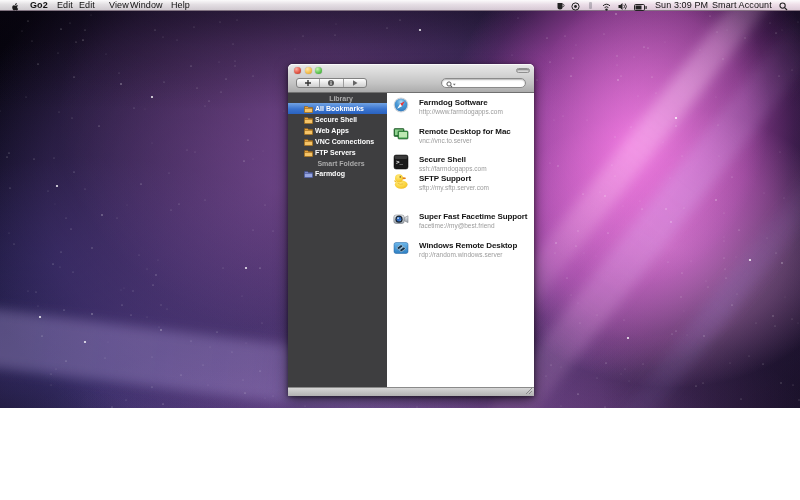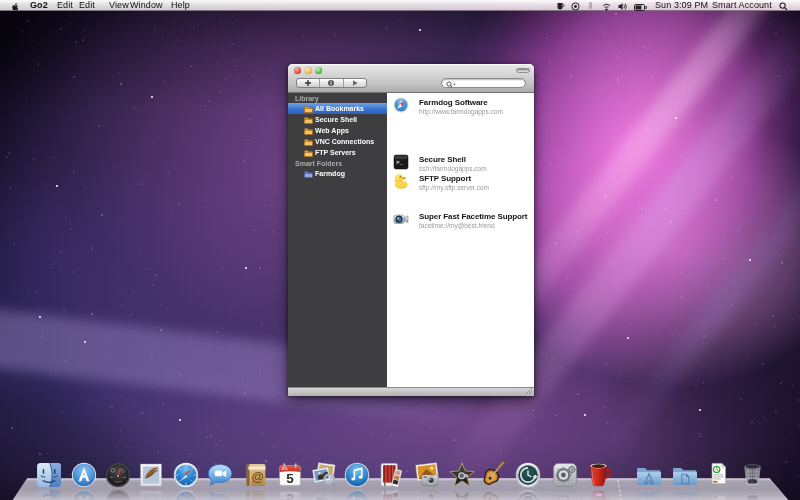--- a/index.html
+++ b/index.html
@@ -1,17 +1,17 @@
 <!DOCTYPE html>
 <html><head>
 <meta charset="utf-8">
 <style>
 * { margin:0; padding:0; box-sizing:border-box; }
 html,body { width:800px; height:500px; overflow:hidden; font-family:"Liberation Sans", sans-serif; }
-#screen { position:relative; width:800px; height:500px; background:#86efac; overflow:hidden; }
+#screen { position:relative; width:800px; height:408px; background:#86efac; overflow:hidden; }
 
 
 #wall { position:absolute; inset:0; background:
  linear-gradient(180deg, rgba(10,5,18,0.5) 0px, rgba(10,5,18,0.22) 45px, transparent 110px),
  radial-gradient(260px 200px at 672px 248px, rgba(255,205,250,0.55), rgba(250,165,238,0.28) 45%, transparent 70%),
  radial-gradient(300px 240px at 820px 10px, rgba(30,10,40,0.55), transparent 75%),
  radial-gradient(360px 460px at 850px 230px, rgba(34,19,48,0.68), rgba(34,19,48,0.3) 55%, transparent 78%),
  radial-gradient(340px 420px at 580px 340px, rgba(165,92,188,0.35), transparent 72%),
  radial-gradient(420px 380px at 278px 188px, rgba(140,88,172,0.52), rgba(112,72,152,0.26) 55%, transparent 75%),
  radial-gradient(340px 300px at 310px 115px, rgba(158,88,168,0.45), transparent 74%),
@@ -40,21 +40,21 @@
  background:linear-gradient(90deg, #d8d5d8 0%, #ddd3dc 55%, #e7d2e1 80%, #e9d5e2 100%);
  border-bottom:1px solid rgba(70,50,70,0.6);
  font-size:9px; color:#111; }
 #menubar .inner { position:absolute; inset:0;
  background:linear-gradient(180deg, rgba(255,255,255,0.9) 0%, rgba(255,255,255,0.25) 45%, rgba(120,110,125,0.10) 100%); }
 .mitem { position:absolute; top:0; height:11px; line-height:11px; letter-spacing:0.1px; }
 
 
 #win { position:absolute; left:288px; top:64px; width:246px; height:332px;
  border-radius:5px 5px 1px 1px; box-shadow:0 5px 14px rgba(0,0,0,0.5), 0 1px 4px rgba(0,0,0,0.5);
- background:#fff; }
+ background:#fff;text-align:center; }
 #header { position:absolute; left:0; top:0; width:246px; height:29px; border-radius:5px 5px 0 0;
  background:linear-gradient(180deg,#e9e9e9 0%, #d8d8d8 32%, #c4c4c4 68%, #acacac 100%);
  border-bottom:1px solid #707070; box-shadow:inset 0 1px 0 rgba(255,255,255,0.75); }
 .tl { position:absolute; width:7px; height:7px; border-radius:50%; }
 #tl-r { left:6px;  top:3px; background:radial-gradient(circle at 35% 30%, #ffafa3, #e25847 55%, #b02a1e); box-shadow:0 0 1px rgba(0,0,0,0.45);}
 #tl-y { left:16.5px; top:3px; background:radial-gradient(circle at 35% 30%, #ffe9b0, #f5bf4f 55%, #d6941f); box-shadow:0 0 1px rgba(0,0,0,0.45);}
 #tl-g { left:27px; top:3px; background:radial-gradient(circle at 35% 30%, #c8f5b4, #62c655 55%, #2f9a28); box-shadow:0 0 1px rgba(0,0,0,0.45);}
 #capsule { position:absolute; left:228px; top:3.5px; width:14px; height:5px; border-radius:3px;
  background:linear-gradient(180deg,#b2b2b2,#dedede); border:1px solid #8f8f8f; box-shadow:inset 0 1px 1px rgba(0,0,0,0.25); }
 #segctl { position:absolute; left:8px; top:14px; width:71px; height:9.5px; border:1px solid #818181; border-radius:3px;
@@ -537,20 +537,30 @@
               <radialGradient id="safg" cx="0.5" cy="0.25" r="0.8">
                 <stop offset="0" stop-color="#bfe3f7"></stop>
                 <stop offset="0.5" stop-color="#56a4dd" stop-opacity="0.35"></stop>
                 <stop offset="1" stop-color="#1c5fa8" stop-opacity="0.55"></stop>
               </radialGradient>
             </defs>
         </svg>
         <div class="tt">Farmdog Software</div>
           <div class="uu">http://www.farmdogapps.com</div>
       </div>
+      <div class="item" style="top:32.6px">
+        <svg class="ico" width="16" height="16" viewBox="0 0 16 16">
+          <rect x="1" y="2.5" width="10" height="8" rx="1" fill="#2f7d3a" stroke="#1c4f22" stroke-width="0.6"></rect>
+          <rect x="2" y="3.5" width="8" height="5.5" fill="#8fd28f"></rect>
+          <rect x="5" y="5" width="10" height="8" rx="1" fill="#3f9d4c" stroke="#1c4f22" stroke-width="0.6"></rect>
+          <rect x="6" y="6" width="8" height="5.5" fill="#bde8b2"></rect>
+        </svg>
+        <div class="tt">Remote Desktop for Mac</div>
+          <div class="uu">vnc://vnc.to.server</div>
+      </div>
       <div class="item" style="top:61.2px">
         <svg class="ico" width="16" height="16" viewBox="0 0 16 16">
           <rect x="1" y="1" width="14" height="14" rx="2" fill="#1a1a1a" stroke="#000" stroke-width="0.5"></rect>
           <rect x="1.6" y="1.6" width="12.8" height="3.5" rx="1.5" fill="#3a3a3a"></rect>
           <text x="3" y="9.5" font-family="Liberation Mono, monospace" font-size="6" fill="#fff" font-weight="bold">&gt;_</text>
         </svg>
         <div class="tt">Secure Shell</div>
           <div class="uu">ssh://farmdogapps.com</div>
       </div>
       <div class="item" style="top:80px">
@@ -584,20 +594,35 @@
           <defs>
               <linearGradient id="ftg" x1="0" y1="0" x2="0" y2="1">
                 <stop offset="0" stop-color="#f2f4f6"></stop>
                 <stop offset="0.5" stop-color="#c3c9cf"></stop>
                 <stop offset="1" stop-color="#9aa1a8"></stop>
               </linearGradient>
             </defs>
         </svg>
         <div class="tt">Super Fast Facetime Support</div>
           <div class="uu">facetime://my@best.friend</div>
+      </div>
+      <div class="item" style="top:147px">
+        <svg class="ico" width="16" height="16" viewBox="0 0 16 16">
+          <rect x="1" y="2.5" width="14" height="11" rx="2" fill="url(#rdg)" stroke="#1f5e9e" stroke-width="0.5"></rect>
+          <rect x="3.8" y="6" width="5.8" height="2.6" rx="1.1" fill="#14324a" stroke="#e8f2fa" stroke-width="0.5" transform="rotate(-35 6.5 7)"></rect>
+          <rect x="6.6" y="8.4" width="5.8" height="2.6" rx="1.1" fill="#14324a" stroke="#e8f2fa" stroke-width="0.5" transform="rotate(-35 9 9.5)"></rect>
+          <defs>
+              <linearGradient id="rdg" x1="0" y1="0" x2="0" y2="1">
+                <stop offset="0" stop-color="#6db7ea"></stop>
+                <stop offset="1" stop-color="#2d7fc2"></stop>
+              </linearGradient>
+            </defs>
+        </svg>
+        <div class="tt">Windows Remote Desktop</div>
+          <div class="uu">rdp://random.windows.server</div>
       </div>
     </div>
 
     <div id="statusbar">
       <svg style="position:absolute;right:1px;bottom:1px" width="8" height="8" viewBox="0 0 8 8">
           <path d="M7 1 L1 7 M7 4 L4 7" stroke="#8a8a8a" stroke-width="1"></path>
         </svg>
     </div>
     <div id="header">
       <div class="tl" id="tl-r"></div>

